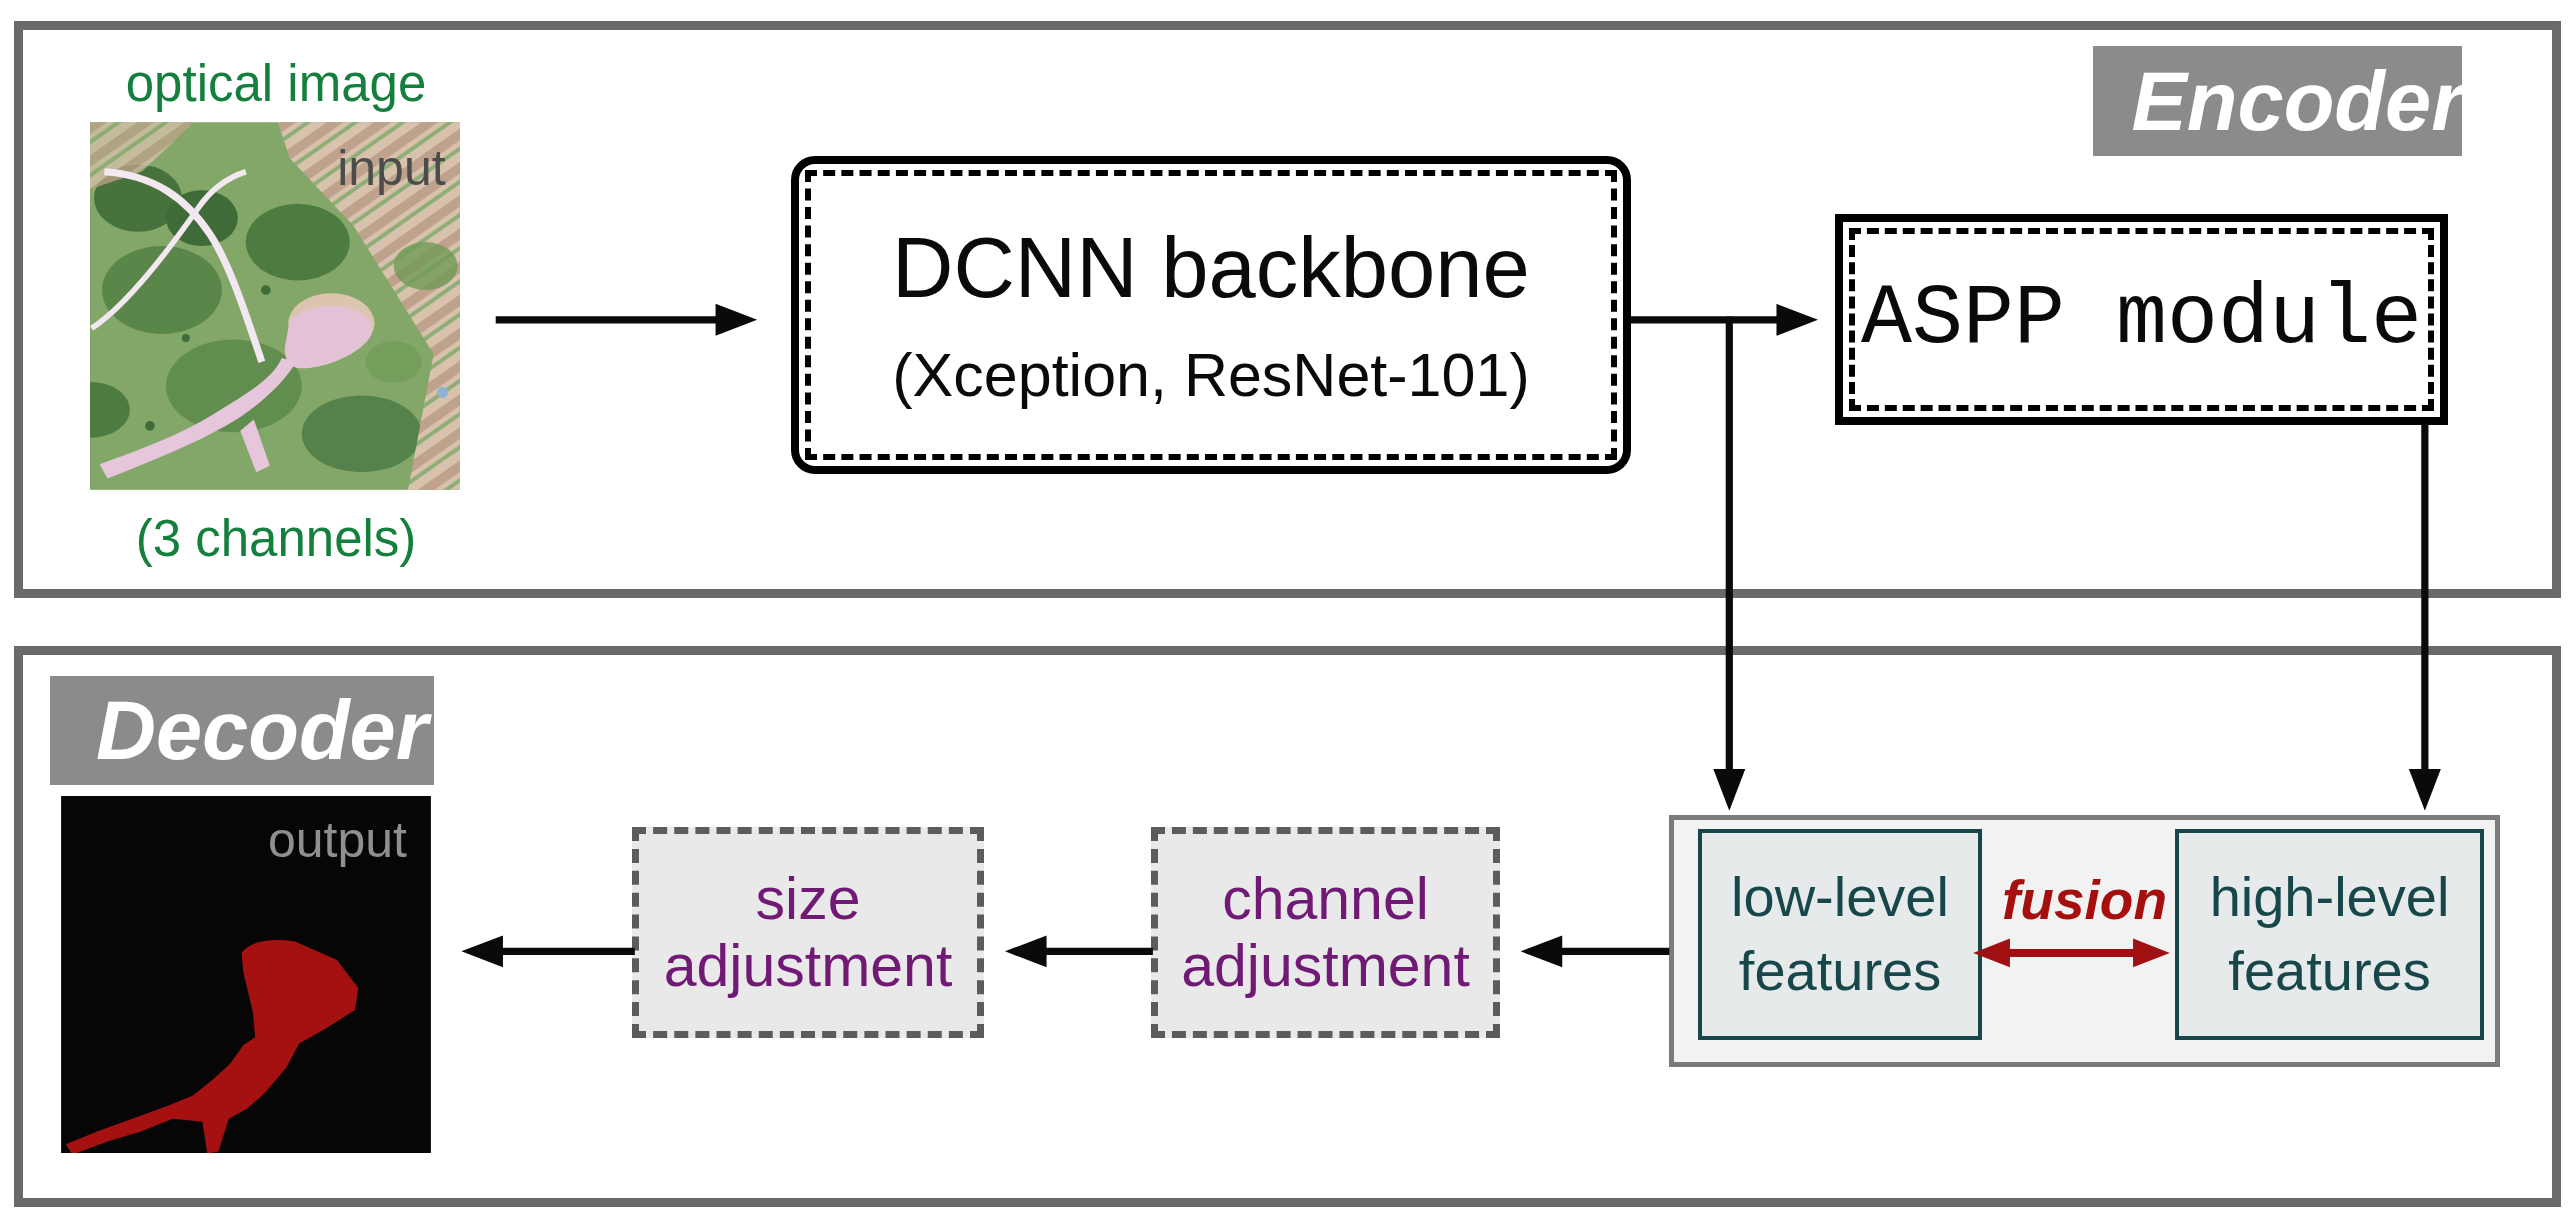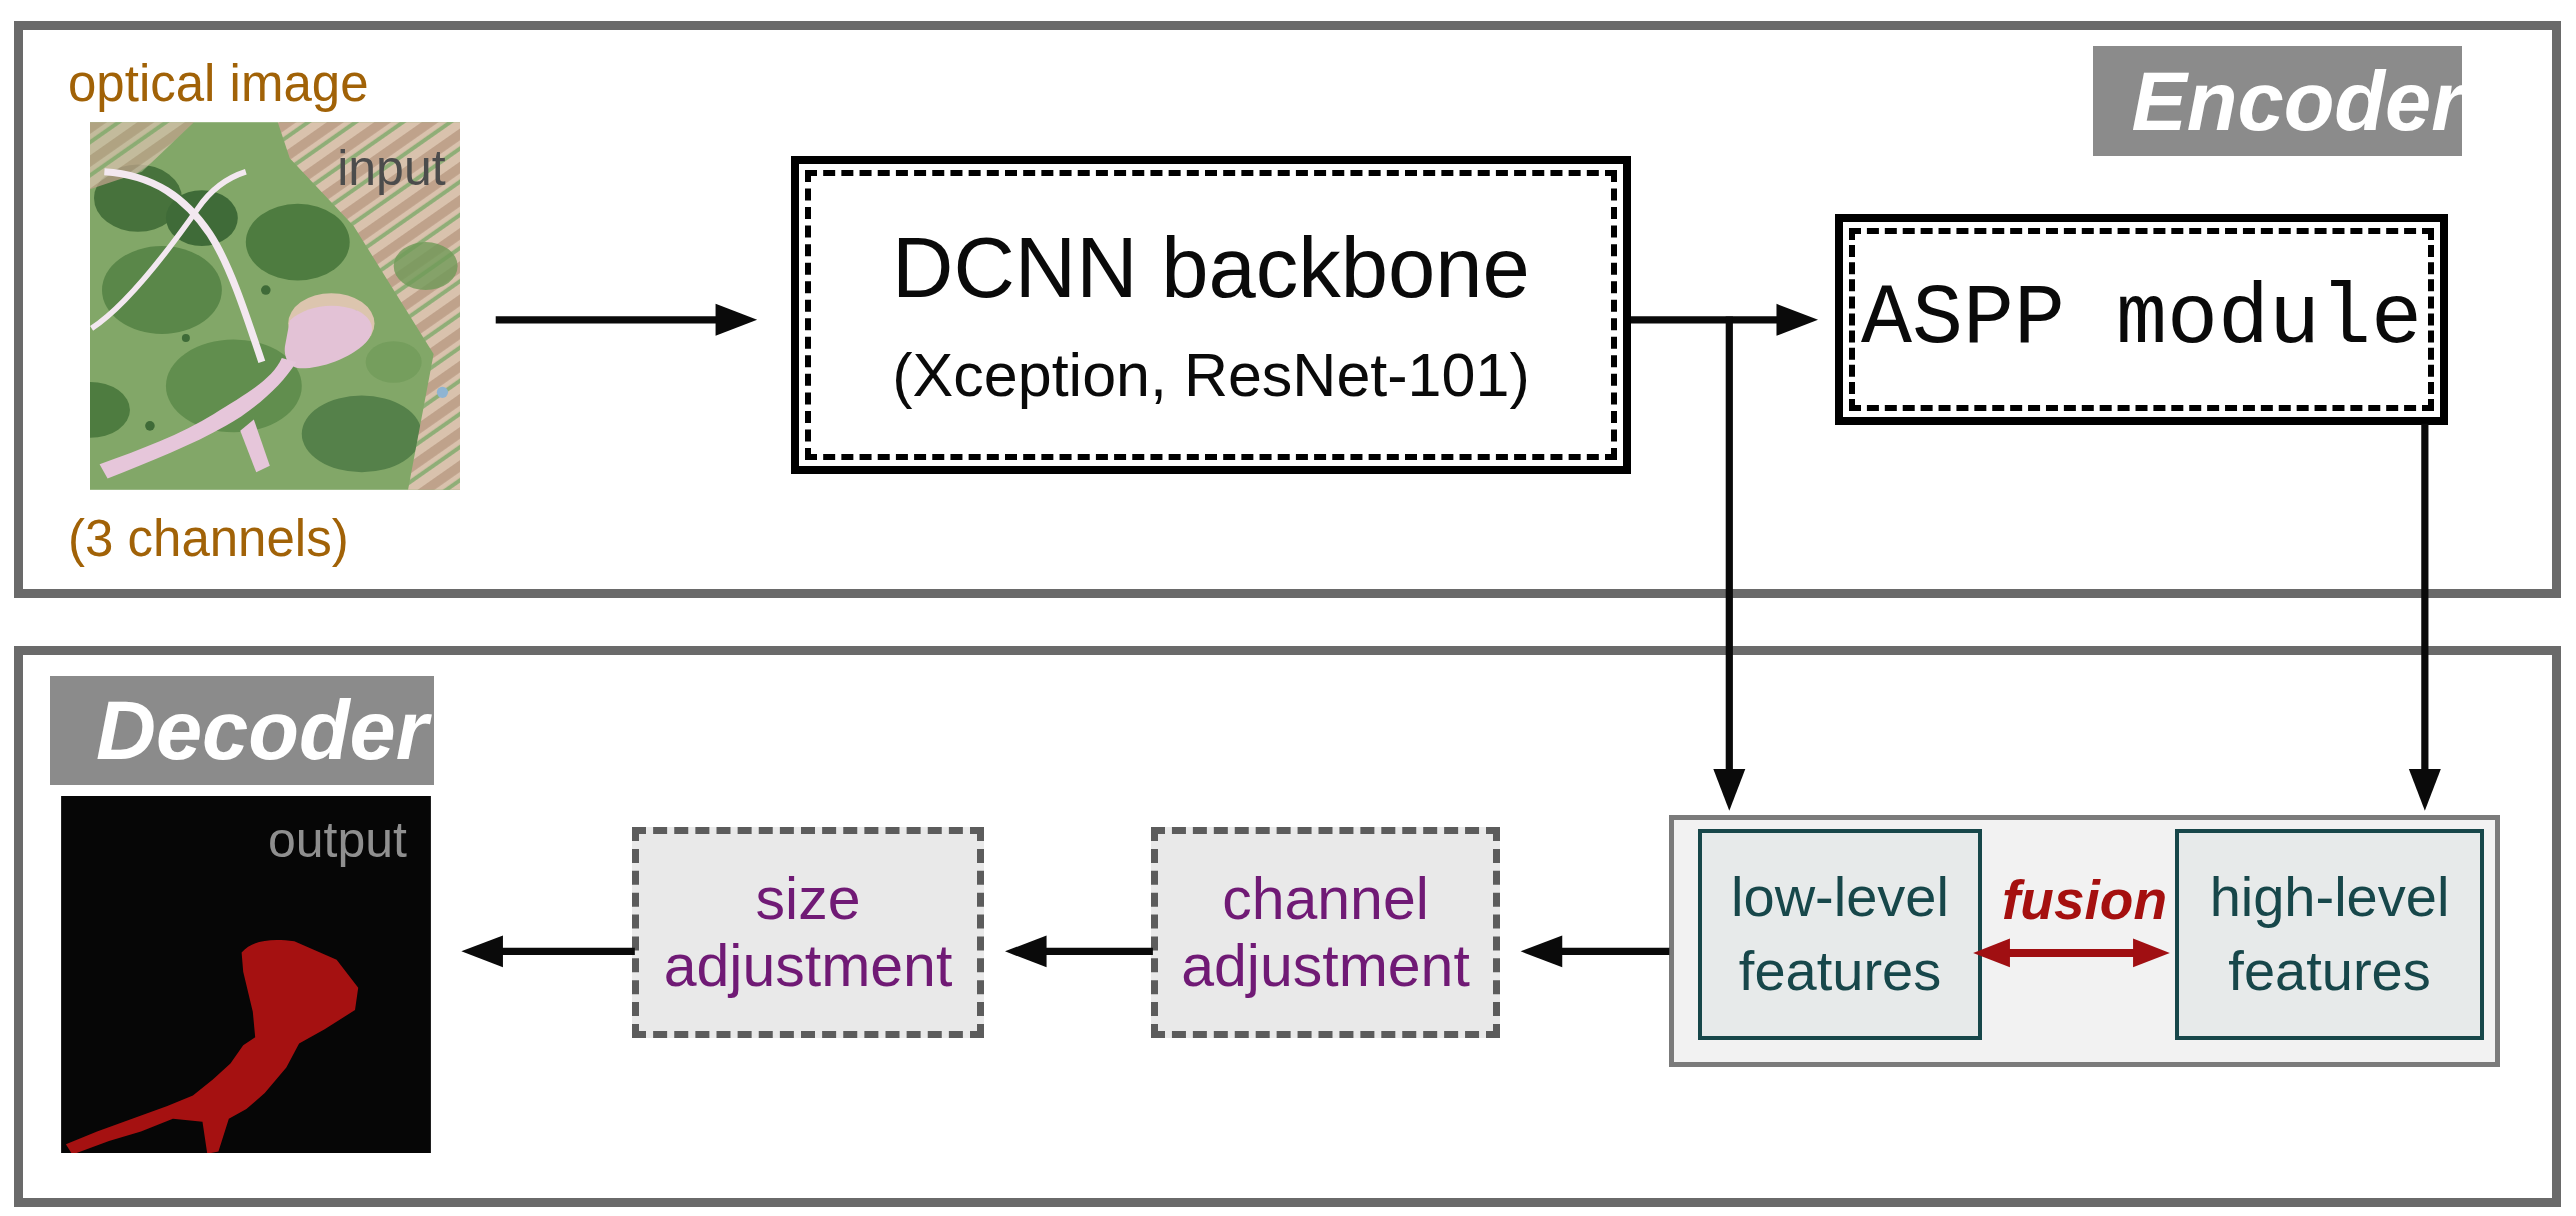--- a/index.html
+++ b/index.html
@@ -6,21 +6,21 @@
   .canvas{
     position:relative;width:2576px;height:1216px;background:#ffffff;overflow:hidden;
     font-family:"Liberation Sans","DejaVu Sans",sans-serif;color:#0a0a0a;
   }
   .panel{position:absolute;background:#ffffff;border:9.6px solid var(--panel-border);box-sizing:border-box;}
   .panel-label{
     position:absolute;background:var(--label-bg);color:var(--label-text);
     font-style:italic;font-weight:bold;font-size:83px;line-height:1;
     display:flex;align-items:center;justify-content:center;box-sizing:border-box;padding-left:40px;
   }
-  .caption{position:absolute;font-size:51px;line-height:1;color:#a16207;}
+  .caption{position:absolute;font-size:51px;line-height:1;text-align:center;color:#15803d;}
   .thumb{position:absolute;box-sizing:border-box;overflow:hidden;}
   .thumb svg{position:absolute;left:0;top:0;display:block;}
   .thumb-overlay{position:absolute;font-size:50px;line-height:1;}
   .input-overlay{right:14.4px;top:21px;color:var(--input-overlay-gray);}
   .output-overlay{right:24px;top:19px;color:var(--output-overlay-gray);}
 
   .double-box{position:absolute;border:8.8px solid #000;background:#fff;box-sizing:border-box;}
   .double-box .dashed-inner{
     position:absolute;left:5.6px;top:5.6px;right:5.6px;bottom:5.6px;
     border:6.4px dashed #000;box-sizing:border-box;
@@ -100,21 +100,21 @@
       <circle cx="441" cy="338" r="7" fill="#8fb4d2"></circle>
       <circle cx="120" cy="270" r="5" fill="#3f6b38"></circle>
       <circle cx="220" cy="210" r="6" fill="#3f6b38"></circle>
       <circle cx="75" cy="380" r="6" fill="#3f6b38"></circle>
     </svg>
     <div class="thumb-overlay input-overlay">input</div>
   </div>
 
   <div class="caption" style="left:68px;top:513px;width:416px;">(3 channels)</div>
 
-  <div class="double-box" style="left:791px;top:156px;width:840px;height:318px;">
+  <div class="double-box" style="left:791px;top:156px;width:840px;height:318px;border-radius:24px;">
     <div class="dashed-inner dcnn-inner">
       <div class="box-title">DCNN backbone</div>
       <div class="box-sub">(Xception, ResNet-101)</div>
     </div>
   </div>
 
   <div class="double-box" style="left:1835px;top:214px;width:613px;height:211px;font-family:Liberation Mono, monospace;">
     <div class="dashed-inner">
       <div class="box-title">ASPP module</div>
     </div>

